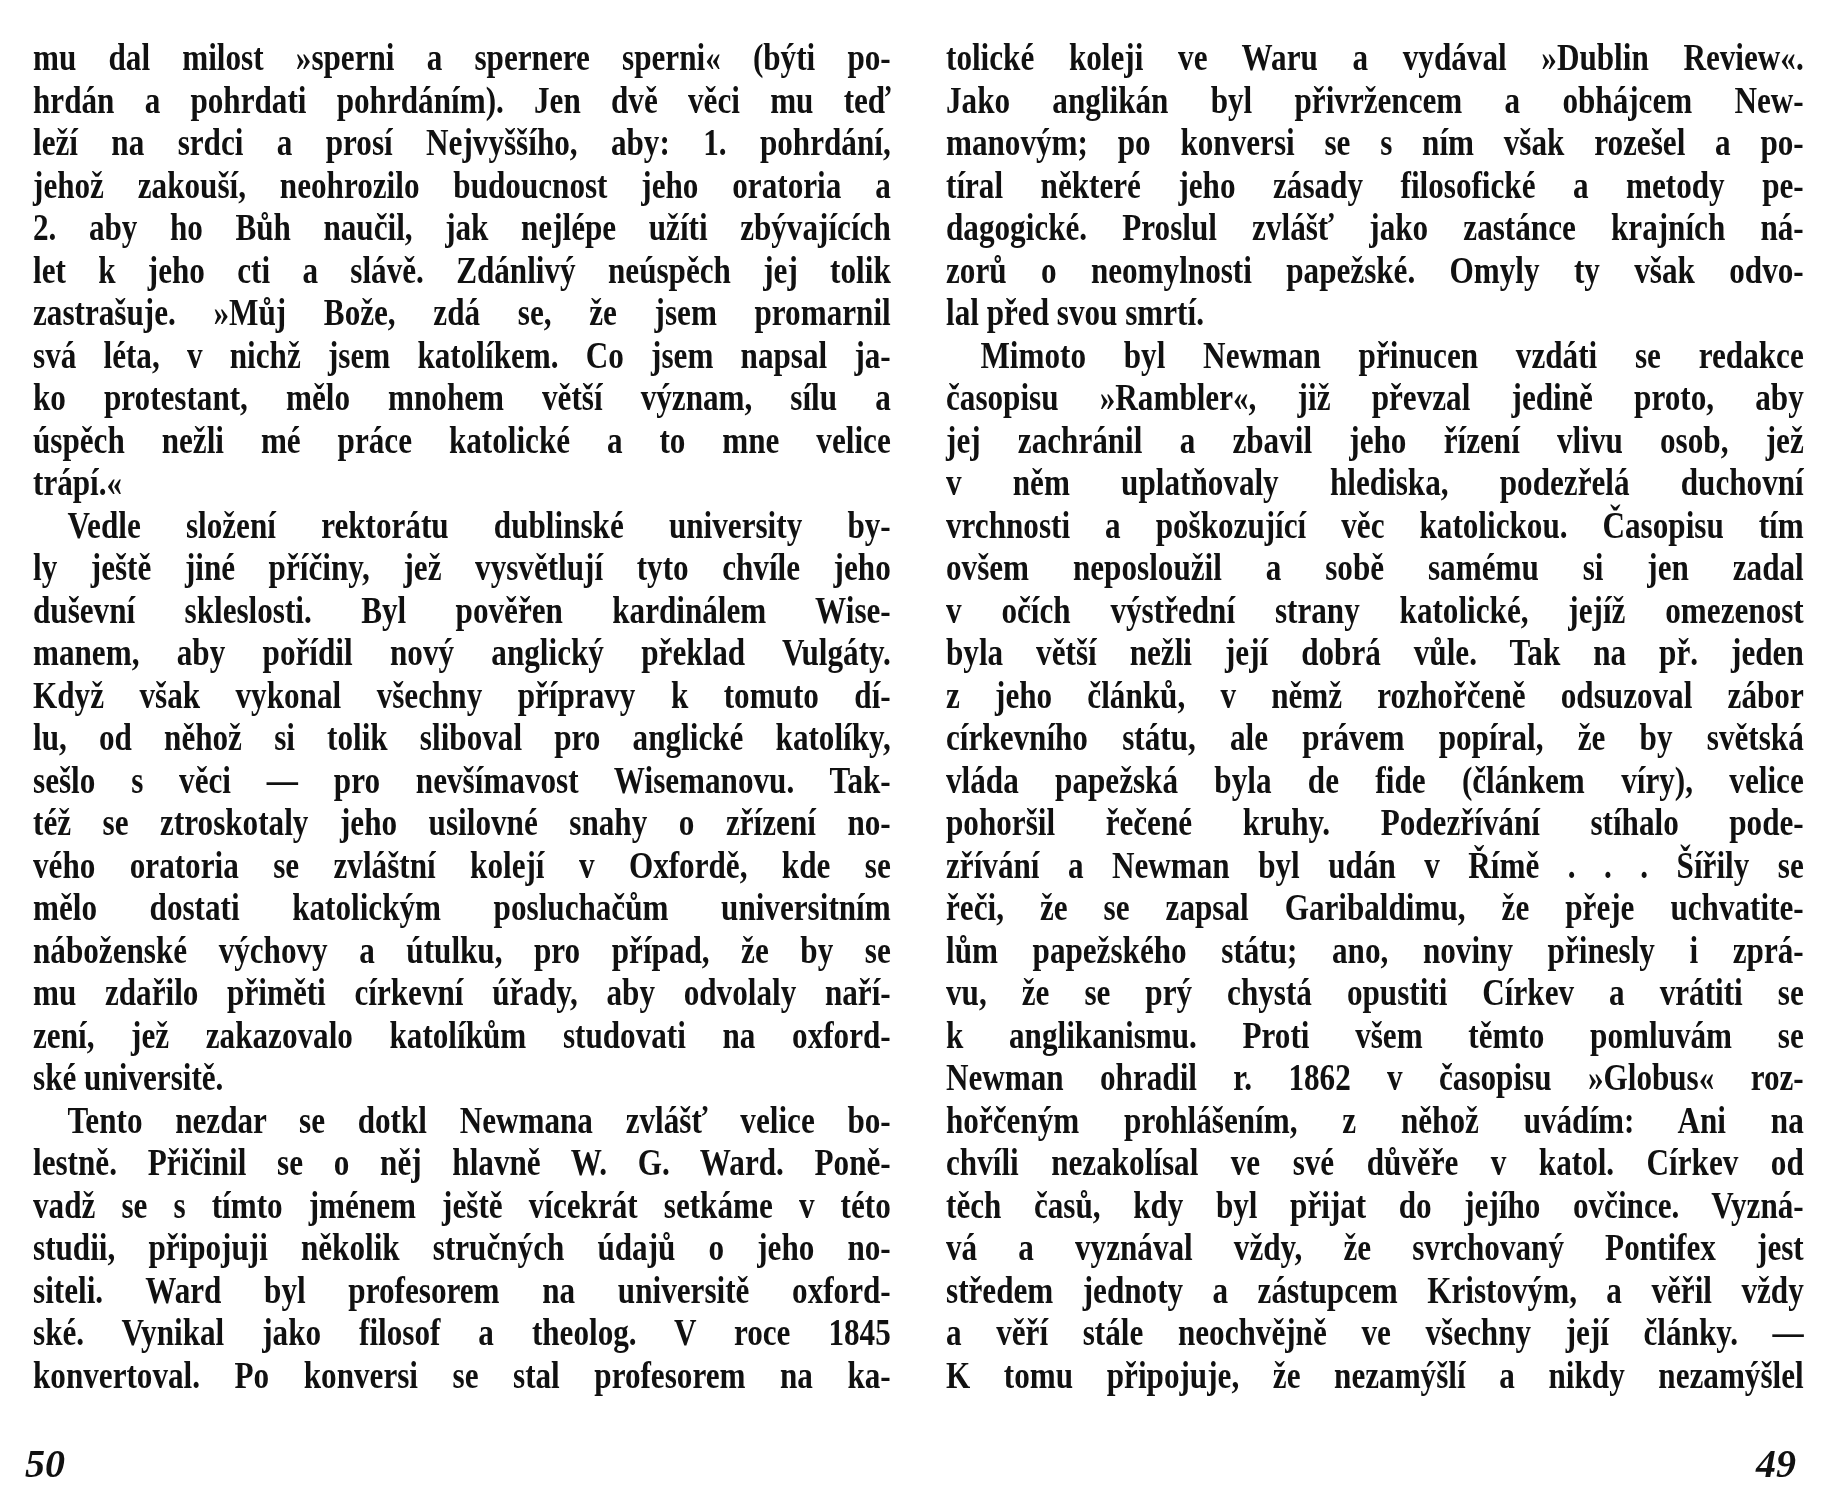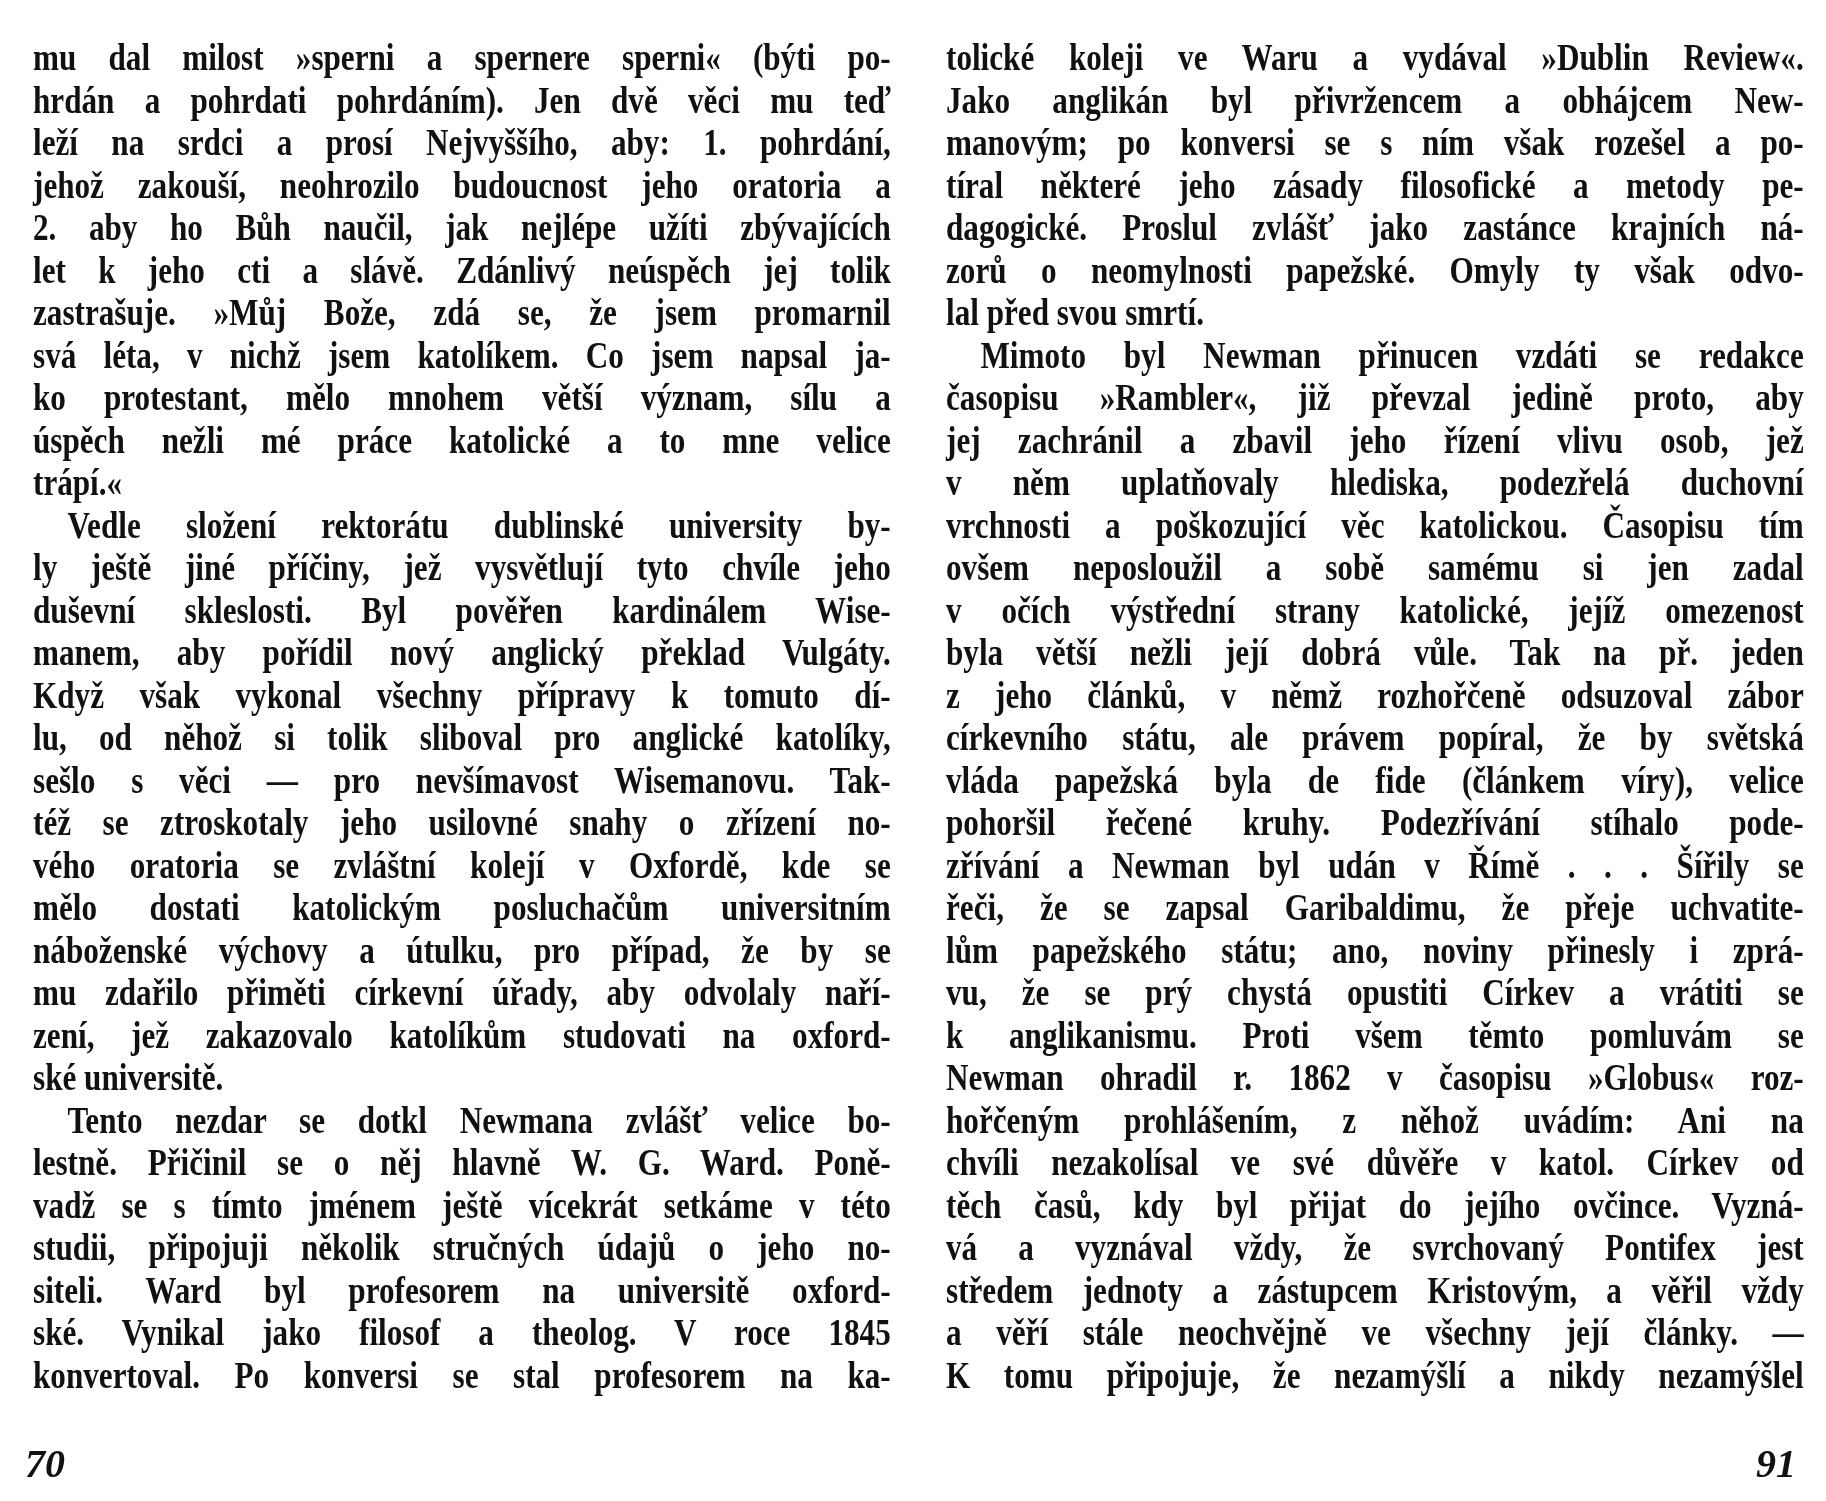--- a/index.html
+++ b/index.html
@@ -68,21 +68,21 @@
       <div class="line">zení, jež zakazovalo katolíkům studovati na oxford-</div>
       <div class="line last">ské universitě.</div>
       <div class="line indent">Tento nezdar se dotkl Newmana zvlášť velice bo-</div>
       <div class="line">lestně. Přičinil se o něj hlavně W. G. Ward. Poně-</div>
       <div class="line">vadž se s tímto jménem ještě vícekrát setkáme v této</div>
       <div class="line">studii, připojuji několik stručných údajů o jeho no-</div>
       <div class="line">siteli. Ward byl profesorem na universitě oxford-</div>
       <div class="line">ské. Vynikal jako filosof a theolog. V roce 1845</div>
       <div class="line">konvertoval. Po konversi se stal profesorem na ka-</div>
     </div>
-  <div class="page-number">70</div>
+  <div class="page-number">50</div>
 </div>
 
 <div class="page page-right">
   <div class="column">
       <div class="line">tolické koleji ve Waru a vydával »Dublin Review«.</div>
       <div class="line">Jako anglikán byl přivržencem a obhájcem New-</div>
       <div class="line">manovým; po konversi se s ním však rozešel a po-</div>
       <div class="line">tíral některé jeho zásady filosofické a metody pe-</div>
       <div class="line">dagogické. Proslul zvlášť jako zastánce krajních ná-</div>
       <div class="line">zorů o neomylnosti papežské. Omyly ty však odvo-</div>
@@ -106,14 +106,14 @@
       <div class="line">k anglikanismu. Proti všem těmto pomluvám se</div>
       <div class="line">Newman ohradil r. 1862 v časopisu »Globus« roz-</div>
       <div class="line">hořčeným prohlášením, z něhož uvádím: Ani na</div>
       <div class="line">chvíli nezakolísal ve své důvěře v katol. Církev od</div>
       <div class="line">těch časů, kdy byl přijat do jejího ovčince. Vyzná-</div>
       <div class="line">vá a vyznával vždy, že svrchovaný Pontifex jest</div>
       <div class="line">středem jednoty a zástupcem Kristovým, a věřil vždy</div>
       <div class="line">a věří stále neochvějně ve všechny její články. —</div>
       <div class="line">K tomu připojuje, že nezamýšlí a nikdy nezamýšlel</div>
     </div>
-  <div class="page-number">91</div>
+  <div class="page-number">49</div>
 </div>
 
 </body></html>

